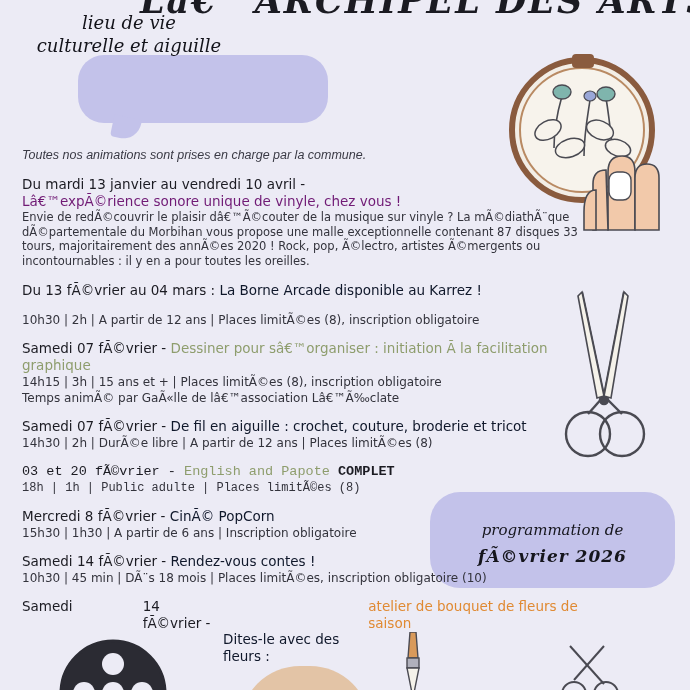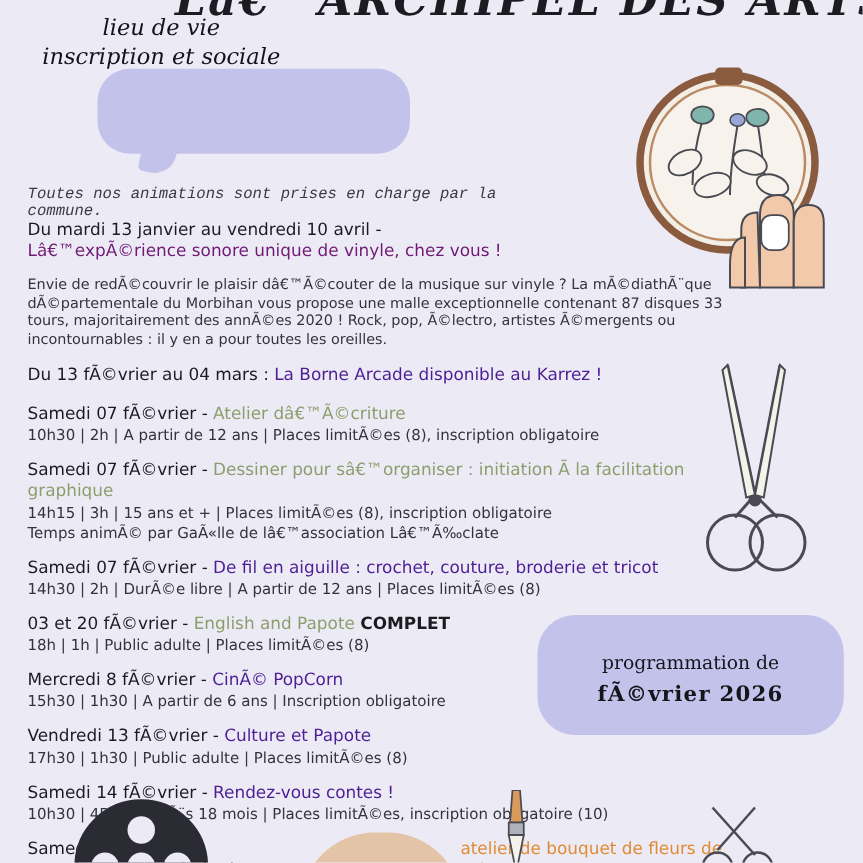--- a/index.html
+++ b/index.html
@@ -42,44 +42,44 @@
   }
 
   
   .prog-block{
     position:absolute;left:430px;top:492px;width:245px;height:96px;
     background:#c3c2ea;border-radius:30px;
   }
   .prog-text{
     position:absolute;left:430px;top:492px;width:245px;height:108px;
     display:flex;flex-direction:column;justify-content:center;align-items:center;
-    z-index:3;font-family:"DejaVu Serif", serif;color:#15151c;
+    z-index:3;font-family:"DejaVu Serif", serif;font-style:italic;color:#15151c;
   }
   .prog-text .p1{font-size:15px;line-height:20px;}
   .prog-text .p2{font-size:17px;line-height:32px;font-weight:bold;letter-spacing:1px;}
 
   
   .intro{
     position:absolute;left:22px;top:148px;width:420px;
-    font-family:Liberation Mono, monospace;font-style:italic;
+    font-family:Liberation Sans, sans-serif;font-style:italic;
     font-size:12.5px;color:#3a3a45;
   }
   .content{position:absolute;left:22px;top:176px;width:560px;}
   .blk{margin-bottom:9px;}
   .ttl{font-size:13.5px;line-height:17px;color:#1b1b22;}
   .ttl .date{color:#1b1b22;}
   .orange{color:#701a75;}
-  .pink{color:#4c1d95;margin-top:33px;}
+  .pink{color:#0f172a;margin-top:33px;}
   .green{color:#8e9d6d;}
   .bold{font-weight:bold;}
   .sub{
     font-size:12px;line-height:15px;color:#33333c;margin-top:1px;
   }
   .para{
-    font-size:11.5px;line-height:14.5px;color:#33333c;margin-top:10px;
+    font-size:11.5px;line-height:14.5px;color:#33333c;margin-top:0;
   }
   .row-split{display:flex;gap:6px;}
   .row-split .c2{color:#e08a33;}
 
   
   .hoop{position:absolute;left:492px;top:52px;width:185px;height:185px;}
   
   .scissors{position:absolute;left:548px;top:288px;width:110px;height:180px;}
   
   .reel{position:absolute;left:58px;top:638px;width:110px;height:110px;}
@@ -95,21 +95,21 @@
 
 <div class="page">
 
   <div class="top-title">
     <div class="l1">Lâ€™ARCHIPEL DES ARTS</div>
   </div>
 
   <div class="bubble"></div>
   <div class="bubble-text">
     <div>lieu de vie</div>
-    <div>inscription et sociale</div>
+    <div>culturelle et aiguille</div>
   </div>
 
   <svg class="hoop" viewBox="0 0 185 185">
     <circle cx="90" cy="78" r="70" fill="#f3eee6" stroke="#8a5b3e" stroke-width="6"></circle>
     <circle cx="90" cy="78" r="62" fill="#f7f3ec" stroke="#b98a63" stroke-width="2"></circle>
     <rect x="80" y="2" width="22" height="14" rx="4" fill="#8a5b3e"></rect>
 
     <g stroke="#4a4a52" stroke-width="1.6" fill="none">
       <path d="M62 96 C62 76 66 58 70 44"></path>
       <path d="M92 104 C92 82 96 62 98 48"></path>
@@ -165,56 +165,49 @@
       </div>
       <div class="para">Envie de redÃ©couvrir le plaisir dâ€™Ã©couter de la musique sur vinyle ? La mÃ©diathÃ¨que dÃ©partementale du Morbihan vous propose une malle exceptionnelle contenant 87 disques 33 tours, majoritairement des annÃ©es 2020 ! Rock, pop, Ã©lectro, artistes Ã©mergents ou incontournables : il y en a pour toutes les oreilles.</div>
     </div>
 
     <div class="blk" style="margin-top:14px;">
       <div class="ttl"><span class="date">Du 13 fÃ©vrier au 04 mars  :</span>
         <span class="pink">La Borne Arcade disponible au Karrez !</span></div>
     </div>
 
     <div class="blk" style="margin-top:14px;">
-      <div class="ttl"><span class="date">Samedi 07 fÃ©vrier -</span>
-        <span class="green">Atelier dâ€™Ã©criture</span></div>
       <div class="sub">10h30  |  2h  |  A partir de 12 ans  |  Places limitÃ©es (8), inscription obligatoire</div>
     </div>
 
     <div class="blk" style="margin-top:12px;">
       <div class="ttl"><span class="date">Samedi 07 fÃ©vrier -</span>
         <span class="green">Dessiner pour sâ€™organiser : initiation Ã  la facilitation graphique</span></div>
       <div class="sub">14h15  |  3h  |  15 ans et +  |  Places limitÃ©es (8), inscription obligatoire</div>
       <div class="sub">Temps animÃ© par GaÃ«lle de lâ€™association Lâ€™Ã‰clate</div>
     </div>
 
     <div class="blk" style="margin-top:12px;">
       <div class="ttl"><span class="date">Samedi 07 fÃ©vrier -</span>
         <span class="pink">De fil en aiguille : crochet, couture, broderie et tricot</span></div>
       <div class="sub">14h30  |  2h  |  DurÃ©e libre  |  A partir de 12 ans  |  Places limitÃ©es (8)</div>
     </div>
 
-    <div class="blk" style="margin-top:12px;">
+    <div class="blk" style="margin-top:12px;font-family:Liberation Mono, monospace;">
       <div class="ttl"><span class="date">03 et 20 fÃ©vrier -</span>
         <span class="green">English and Papote</span>
         <span class="bold">COMPLET</span></div>
       <div class="sub">18h  |  1h  |  Public adulte  |  Places limitÃ©es (8)</div>
     </div>
 
     <div class="blk" style="margin-top:12px;">
       <div class="ttl"><span class="date">Mercredi 8 fÃ©vrier -</span>
         <span class="pink">CinÃ© PopCorn</span></div>
       <div class="sub">15h30  |  1h30  |  A partir de 6 ans  |  Inscription obligatoire</div>
     </div>
 
-    <div class="blk" style="margin-top:12px;">
-      <div class="ttl"><span class="date">Vendredi 13 fÃ©vrier -</span>
-        <span class="pink">Culture et Papote</span></div>
-      <div class="sub">17h30  |  1h30  |  Public adulte  |  Places limitÃ©es (8)</div>
-    </div>
 
     <div class="blk" style="margin-top:12px;">
       <div class="ttl"><span class="date">Samedi 14 fÃ©vrier -</span>
         <span class="pink">Rendez-vous contes !</span></div>
       <div class="sub">10h30  |  45 min  |  DÃ¨s 18 mois  |  Places limitÃ©es, inscription obligatoire (10)</div>
     </div>
 
     <div class="blk" style="margin-top:12px;">
       <div class="ttl row-split">
         <span class="date">Samedi</span>

